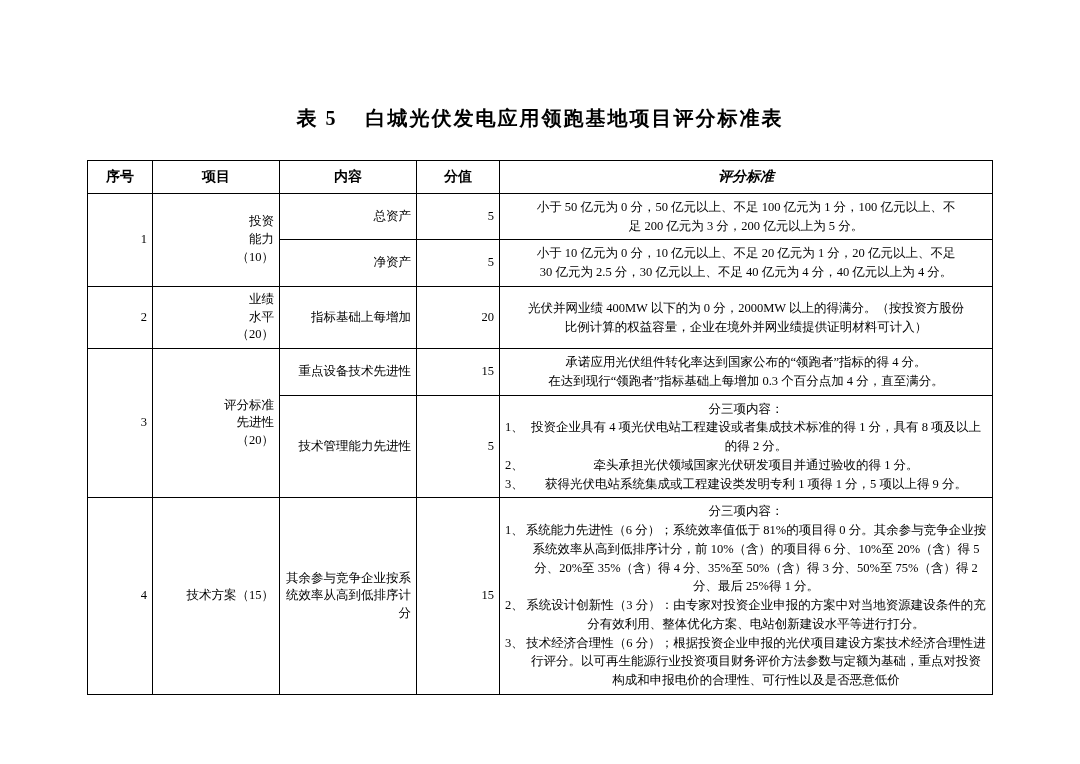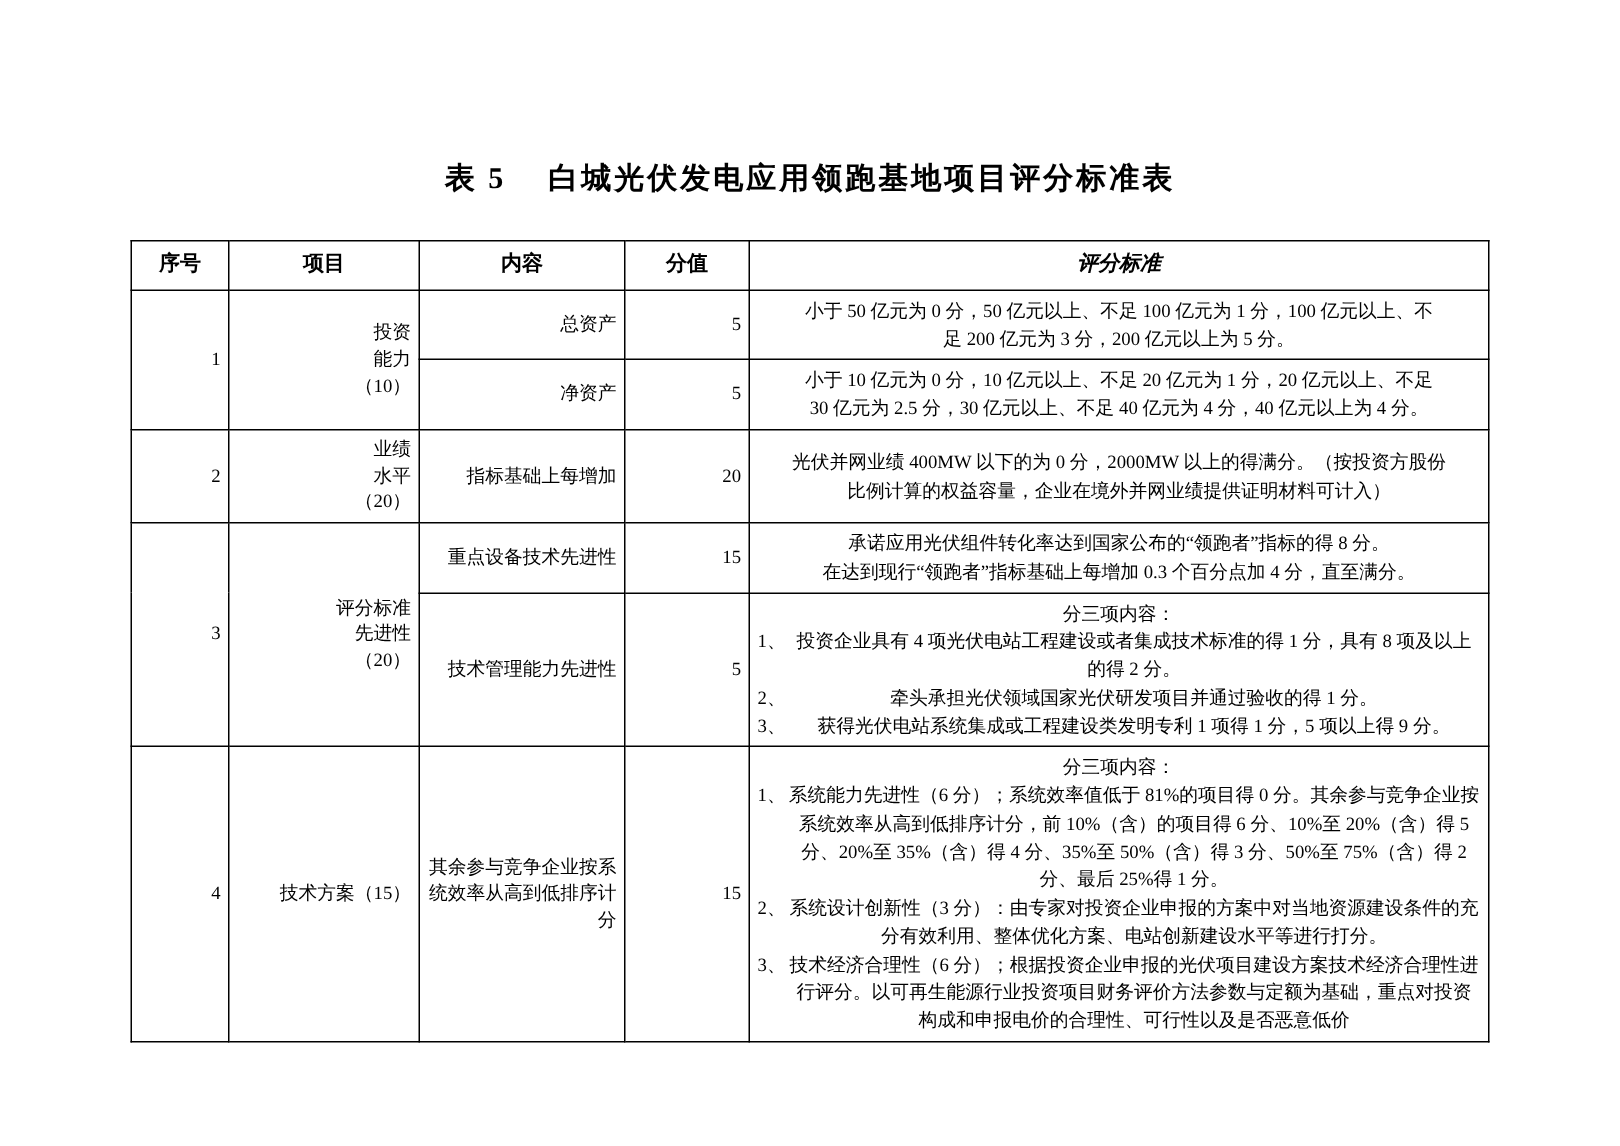--- a/index.html
+++ b/index.html
@@ -147,21 +147,21 @@
       <tr>
         <td class="c-seq center" rowspan="2">3</td>
         <td class="c-item center" rowspan="2">
           <span class="std-line">评分标准</span>
           <span class="std-line">先进性</span>
           <span class="std-line">（20）</span>
         </td>
         <td class="c-cont center">重点设备技术先进性</td>
         <td class="c-score center">15</td>
         <td class="std">
-          <span class="std-line">承诺应用光伏组件转化率达到国家公布的“领跑者”指标的得 8 分。</span>
+          <span class="std-line">承诺应用光伏组件转化率达到国家公布的“领跑者”指标的得 4 分。</span>
           <span class="std-line">在达到现行“领跑者”指标基础上每增加 0.3 个百分点加 4 分，直至满分。</span>
         </td>
       </tr>
       <tr>
         <td class="c-cont center">技术管理能力先进性</td>
         <td class="c-score center">5</td>
         <td class="std">
           <span class="std-line">分三项内容：</span>
           <ul class="std-list">
             <li><span class="num">1、</span><span>投资企业具有 4 项光伏电站工程建设或者集成技术标准的得 1 分，具有 8 项及以上的得 2 分。</span></li>

